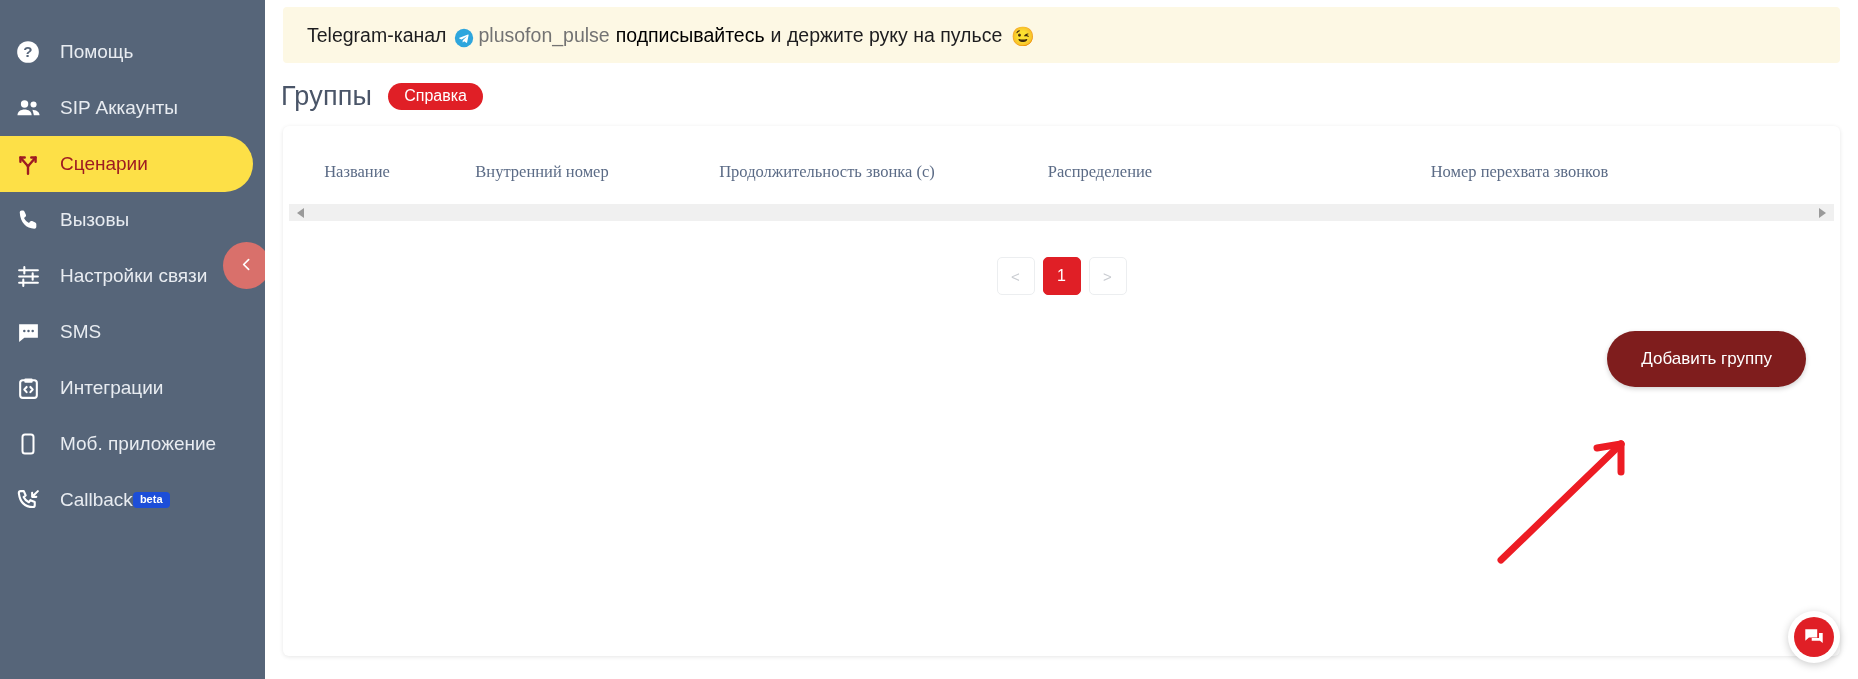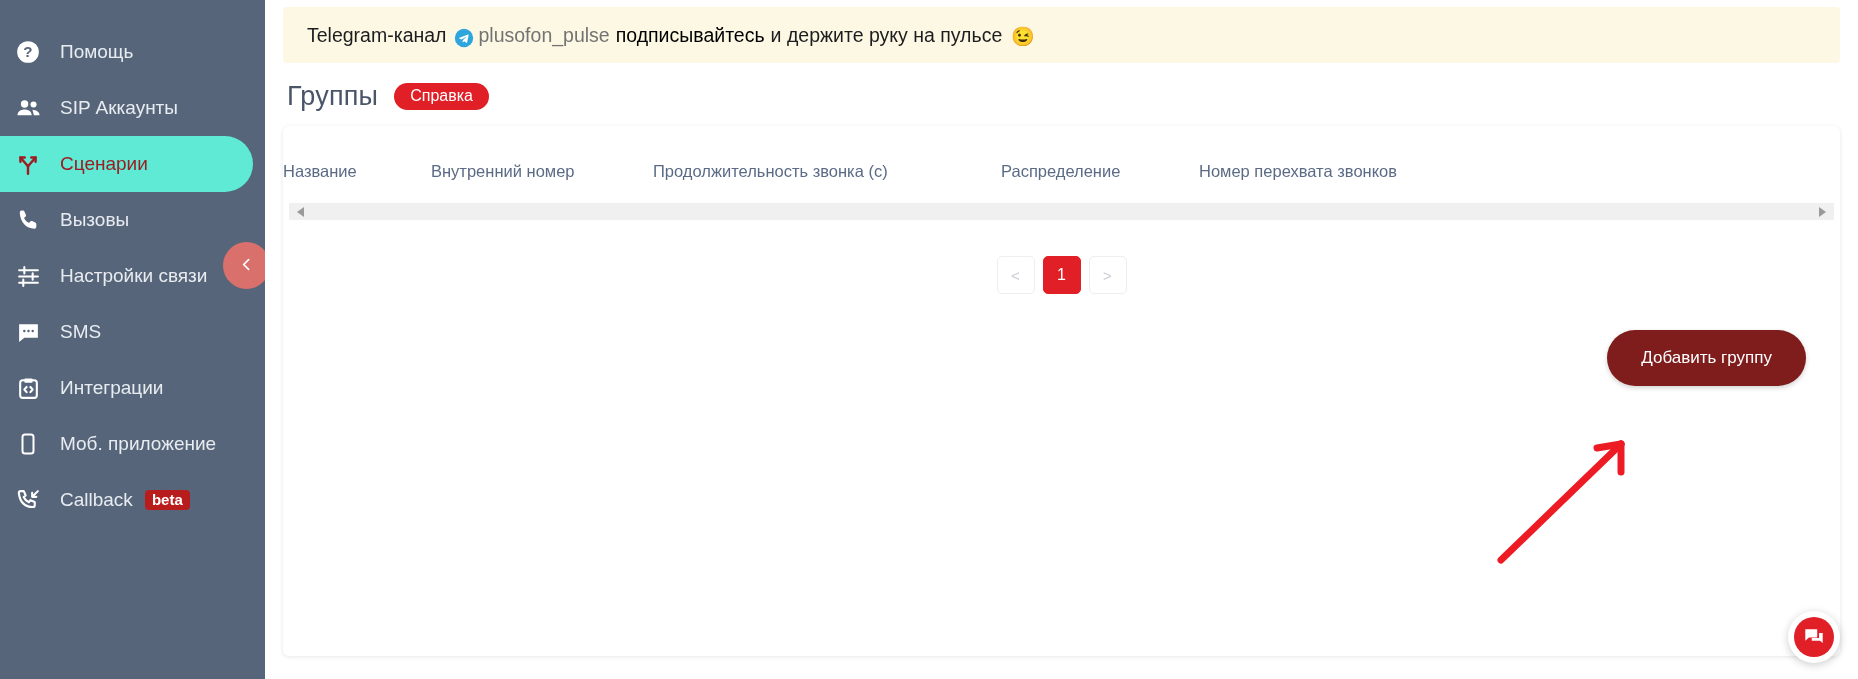--- a/index.html
+++ b/index.html
@@ -51,33 +51,32 @@
     display: flex;
     align-items: center;
     justify-content: center;
     margin-right: 12px;
     color: #ffffff;
   }
   .nav-item .ic svg { display: block; }
   .nav-item .lbl { line-height: 1; padding-bottom: 2px; }
 
   .nav-item.active {
-    background: #5eead4;
+    background: #fde047;
     color: #9e1b22;
     border-radius: 0 28px 28px 0;
     margin-right: 12px;
   }
   .nav-item.active .ic { color: #9e1b22; }
 
   .beta-badge {
     display: inline-block;
-    margin-left: 12px;
-    background: #b91c1c;
-    color: #ffffff;
-    font-size: 15px;
+    background: #1d4ed8;
+    color: #ffffff;
+    font-size: 11px;
     font-weight: bold;
     padding: 2px 7px 3px 7px;
     border-radius: 4px;
     line-height: 1;
     vertical-align: middle;
   }
 
   .collapse-btn {
     position: absolute;
     left: 223px;
@@ -134,21 +133,21 @@
   .banner .emoji {
     margin-left: 9px;
     font-size: 19px;
     position: relative;
     top: 1px;
   }
 
   .page-head {
     display: flex;
     align-items: center;
-    padding: 18px 0 14px 22px;
+    padding: 18px 0 14px 16px;
   }
   .page-title {
     font-size: 27px;
     color: #4a5568;
     font-weight: normal;
     letter-spacing: 0.2px;
   }
   .help-badge {
     margin-left: 16px;
     background: #e01f26;
@@ -165,26 +164,27 @@
     margin: 0 18px;
     background: #ffffff;
     border-radius: 6px;
     box-shadow: 0 1px 4px rgba(0,0,0,0.10);
     min-height: 530px;
   }
 
   .table-wrap { padding: 0; }
   table.data { width: 100%; border-collapse: collapse; table-layout: fixed; }
   table.data th {
-    text-align: left;
+    text-align: center;
     font-size: 16.5px;
     font-weight: normal;
     color: #5b6b86;
     padding: 36px 0 22px 0;
     white-space: nowrap;
+    font-family: Liberation Serif, serif;
   }
   th.c1 { padding-left: 38px; width: 148px; }
   th.c2 { width: 222px; }
   th.c3 { width: 348px; }
   th.c4 { width: 198px; }
   th.c5 { width: auto; }
 
   .hscroll {
     margin: 0 6px;
     height: 17px;

